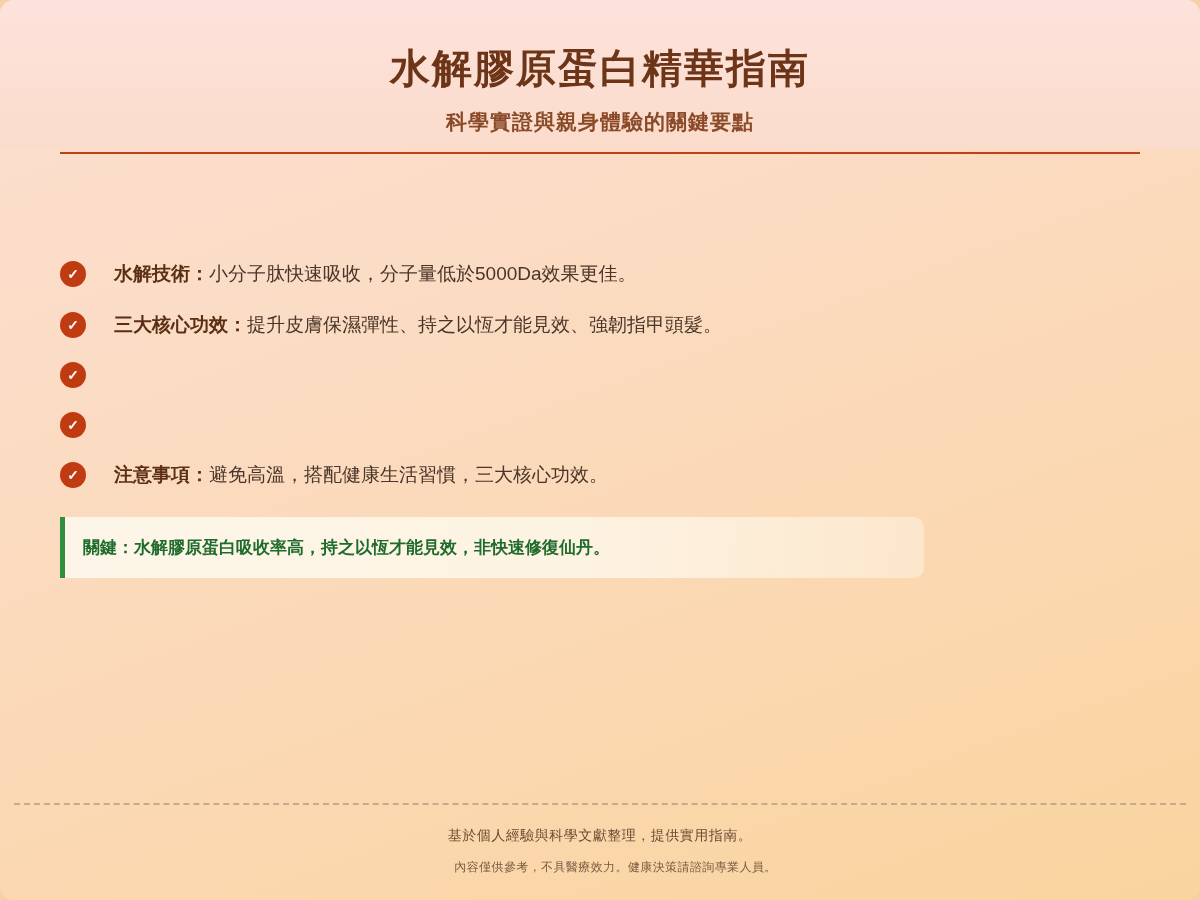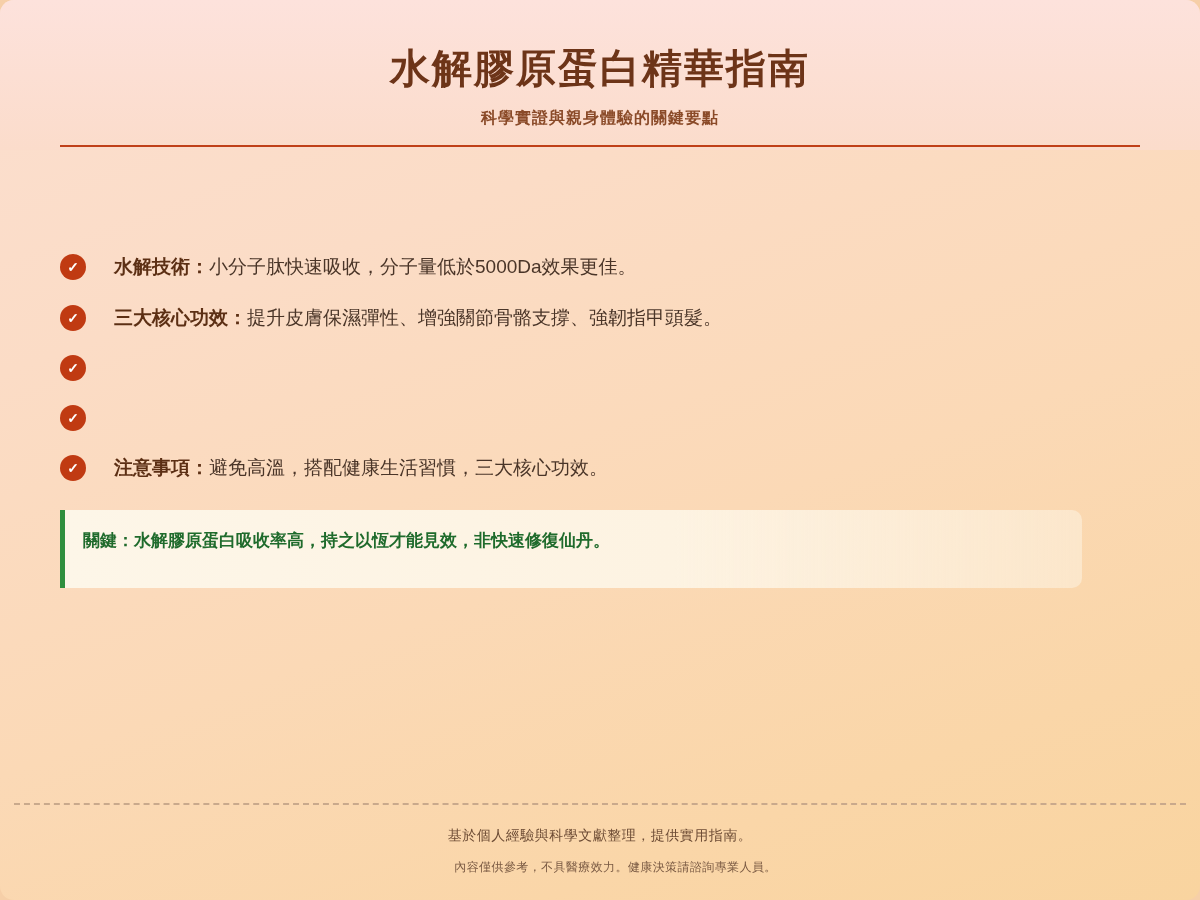--- a/index.html
+++ b/index.html
@@ -40,21 +40,21 @@
   .title {
     margin: 0;
     font-size: 40px;
     font-weight: bold;
     letter-spacing: 2px;
     color: #6d3418;
     line-height: 1.3;
   }
   .subtitle {
     margin: 14px 0 0 0;
-    font-size: 16px;
+    font-size: 21px;
     font-weight: bold;
     color: #8a4a28;
     letter-spacing: 1px;
   }
   .header-rule {
     margin: 16px 20px 0 20px;
     height: 2px;
     background: #c0401a;
   }
 
@@ -95,26 +95,26 @@
   .bullet-text .lead {
     font-weight: bold;
     color: #5c2f14;
   }
 
   
   .highlight {
     position: relative;
     margin-top: 28px;
     margin-right: 0;
-    width: 1022px;
+    width: 864px;
     box-sizing: border-box;
     background: linear-gradient(90deg, #fdf6e8 0%, #fdf3e2 60%, rgba(253,243,226,0.55) 100%);
     border-left: 5px solid #2f8f3e;
     border-radius: 0 10px 10px 0;
-    padding: 19px 22px 36px 18px;
+    padding: 19px 22px 19px 18px;
   }
   .highlight-text {
     font-size: 17px;
     font-weight: bold;
     color: #1f6b2c;
     line-height: 1.4;
   }
 
   
   .footer {
@@ -159,21 +159,21 @@
       <li class="bullet-item">
         <span class="check-badge">✓</span>
         <span class="bullet-text">
           <span class="lead">水解技術：</span><span>小分子肽快速吸收，分子量低於5000Da效果更佳。</span>
         </span>
       </li>
 
       <li class="bullet-item">
         <span class="check-badge">✓</span>
         <span class="bullet-text">
-          <span class="lead">三大核心功效：</span><span>提升皮膚保濕彈性、增強關節骨骼支撐、強韌指甲頭髮。</span>
+          <span class="lead">三大核心功效：</span><span>提升皮膚保濕彈性、持之以恆才能見效、強韌指甲頭髮。</span>
         </span>
       </li>
 
       <li class="bullet-item">
         <span class="check-badge">✓</span>
       </li>
 
       <li class="bullet-item">
         <span class="check-badge">✓</span>
       </li>

